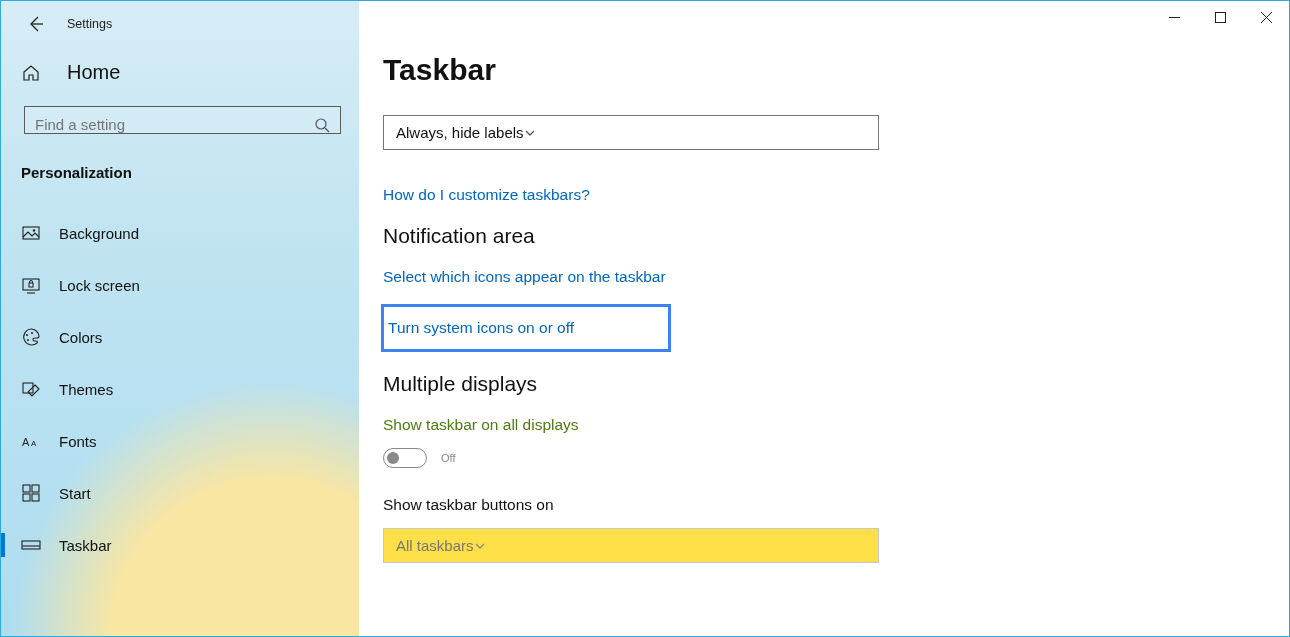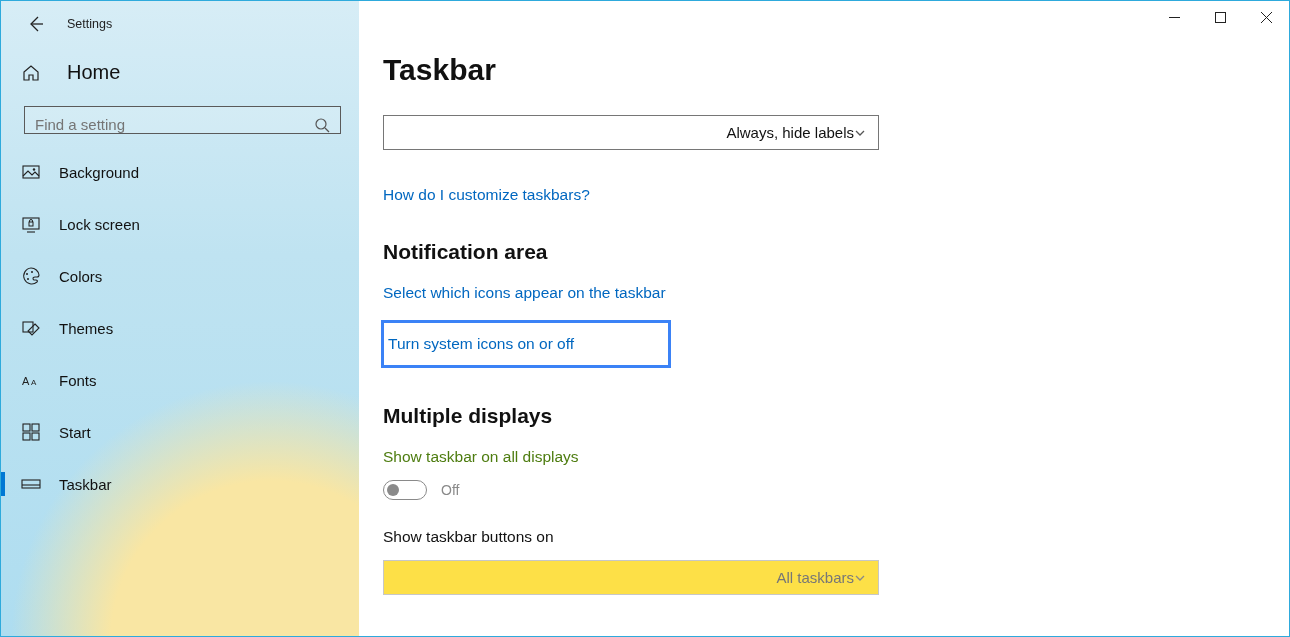--- a/index.html
+++ b/index.html
@@ -66,49 +66,49 @@
   .nav-item.active::before {
     content: ""; position: absolute; left: 0; top: 14px; bottom: 14px; width: 4px; background: #0078d4;
   }
 
   
   .main { flex: 1; padding: 52px 40px 0 24px; overflow: hidden; }
   .page-title { font-size: 30px; font-weight: 600; color: #111; margin-bottom: 28px; }
 
   .dropdown {
     width: 496px; height: 35px; border: 1px solid #767676; display: flex; align-items: center;
-    padding: 0 12px; justify-content: flex-end; cursor: pointer; margin-bottom: 36px;
+    padding: 0 12px; justify-content: flex-start; cursor: pointer; margin-bottom: 36px;
     font-size: 15px; color: #111; background: #fff;
   }
   .dropdown .chev { width: 12px; height: 12px; color: #555; }
   .dropdown.disabled { background: #fde047; border-color: #c7c7c7; color: #777; }
 
   .link { color: #0067c0; font-size: 15.5px; cursor: pointer; display: inline-block; }
 
-  .subheading { font-size: 21px; font-weight: 700; color: #111; margin: 36px 0 20px 0; }
+  .subheading { font-size: 21px; font-weight: 400; color: #111; margin: 20px 0 20px 0; }
 
   .link-row { margin-bottom: 18px; }
   .highlighted-link-wrap {
     border: 3px solid #3b82f6; padding: 12px 14px 12px 0; width: 290px; margin-top: 4px; margin-bottom: 8px;
     margin-left: -2px;
   }
   .highlighted-link-wrap .link { margin-left: 4px; }
 
   .setting-label { font-size: 15.5px; color: #111; margin-bottom: 14px; }
   .setting-label.muted { color: #4d7c0f; }
 
   .toggle-row { display: flex; align-items: center; gap: 14px; margin-bottom: 28px; }
   .toggle {
     width: 44px; height: 20px; border: 1px solid #8a8a8a; border-radius: 10px; position: relative;
     background: #fff; cursor: pointer;
   }
   .toggle.off .knob {
     position: absolute; left: 3px; top: 3px; width: 12px; height: 12px; border-radius: 50%; background: #8a8a8a;
   }
-  .toggle-state { font-size: 14px; color: #8a8a8a; }
+  .toggle-state { font-size: 11px; color: #8a8a8a; }
 
 </style>
 </head>
 <body>
 
 <div class="window">
 
   <div class="titlebar">
     <div class="win-btn">
       <svg viewBox="0 0 11 11">
@@ -148,20 +148,21 @@
       </div>
 
       <div class="search-wrap">
         <input type="text" placeholder="Find a setting" style="">
         <svg class="search-icon" viewBox="0 0 16 16">
           <circle cx="7" cy="7" r="5" fill="none" stroke="#555" stroke-width="1.2"></circle>
           <line x1="11" y1="11" x2="15" y2="15" stroke="#555" stroke-width="1.2"></line>
         </svg>
       </div>
 
+      <div class="section-title">Personalization</div>
 
       <div class="nav">
 
         <div class="nav-item">
           <svg class="icon" viewBox="0 0 20 20">
               <rect x="2" y="4" width="16" height="12" fill="none" stroke="#222" stroke-width="1.1"></rect>
               <polyline points="2,14 7,9 11,13 14,10 18,14" fill="none" stroke="#222" stroke-width="1.1"></polyline>
               <circle cx="13" cy="7.5" r="1.2" fill="#222"></circle>
             </svg>
           <span>Background</span>

